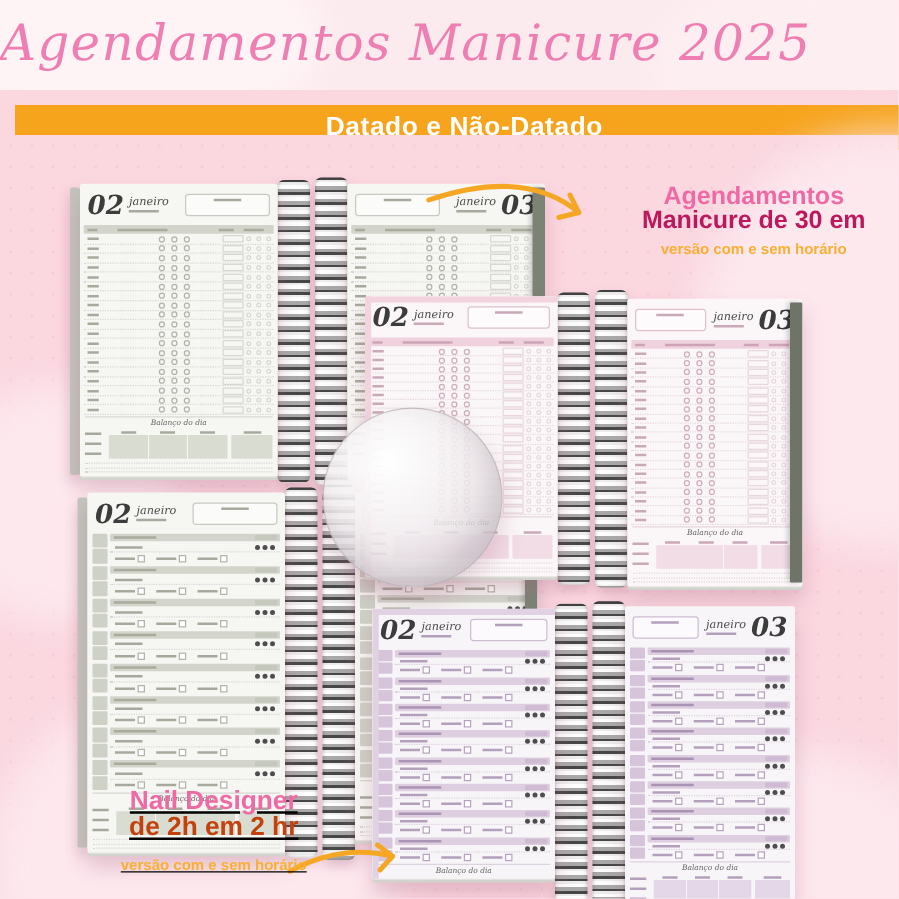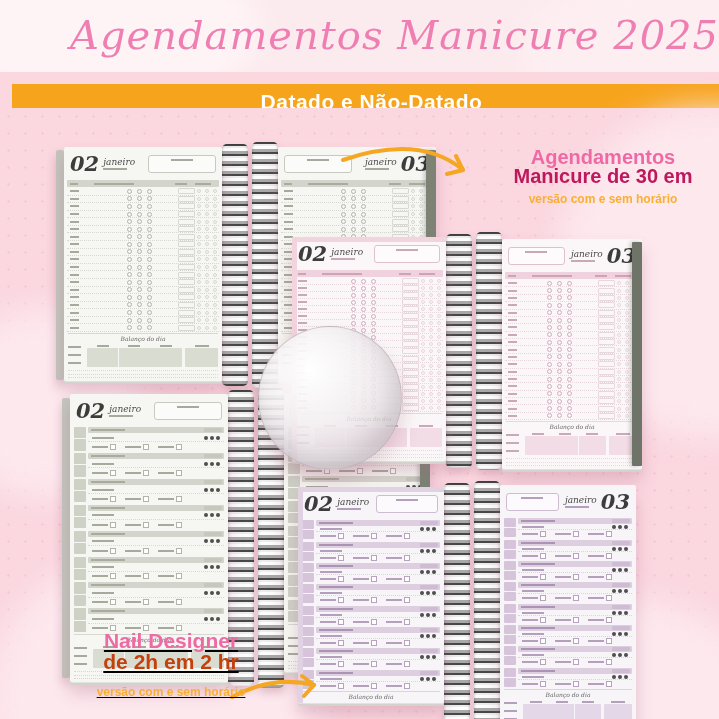--- a/index.html
+++ b/index.html
@@ -3,21 +3,21 @@
 <meta charset="utf-8">
 <style>
   html,body{margin:0;padding:0;background:#fff;}
   .stage{position:relative;width:719px;height:719px;overflow:hidden;font-family:"Liberation Sans",sans-serif;background:#fbd7e0;}
 
   
   .topstrip{position:absolute;left:0;top:0;width:719px;height:72px;background:#fcebee;overflow:hidden;}
   .tblb{position:absolute;border-radius:50%;background:#fef3f5;filter:blur(12px);}
   .tblb1{left:-40px;top:-50px;width:300px;height:160px;}
   .tblb2{right:-60px;top:-20px;width:260px;height:140px;background:#fdeef1;}
-  .title{position:relative;margin:0;font:italic 400 40px "DejaVu Serif",serif;color:#ef7fb2;text-align:right;line-height:70px;letter-spacing:1px;}
+  .title{position:relative;margin:0;font:italic 400 40px "DejaVu Serif",serif;color:#ef7fb2;text-align:left;line-height:70px;letter-spacing:1px;}
   .banner{position:absolute;left:0;top:84px;width:719px;height:36px;background:#f7a41d;text-align:center;margin-left:12px;}
   .banner span{color:#ffffff;font-weight:bold;font-size:21px;line-height:36px;letter-spacing:.5px;}
 
   
   .main{position:absolute;left:0;top:108px;width:719px;height:611px;background:#fbd7e0;}
   .main::before{content:"";position:absolute;inset:0;background-image:radial-gradient(rgba(240,170,195,.35) 1px,transparent 1.3px);background-size:17px 17px;z-index:0;}
   .blob{position:absolute;border-radius:50%;background:rgba(253,234,240,.9);filter:blur(16px);z-index:0;}
   .blb1{left:555px;top:0px;width:310px;height:330px;}
   .blb2{left:-50px;top:200px;width:190px;height:190px;}
   .blb3{left:-10px;top:440px;width:330px;height:300px;}

